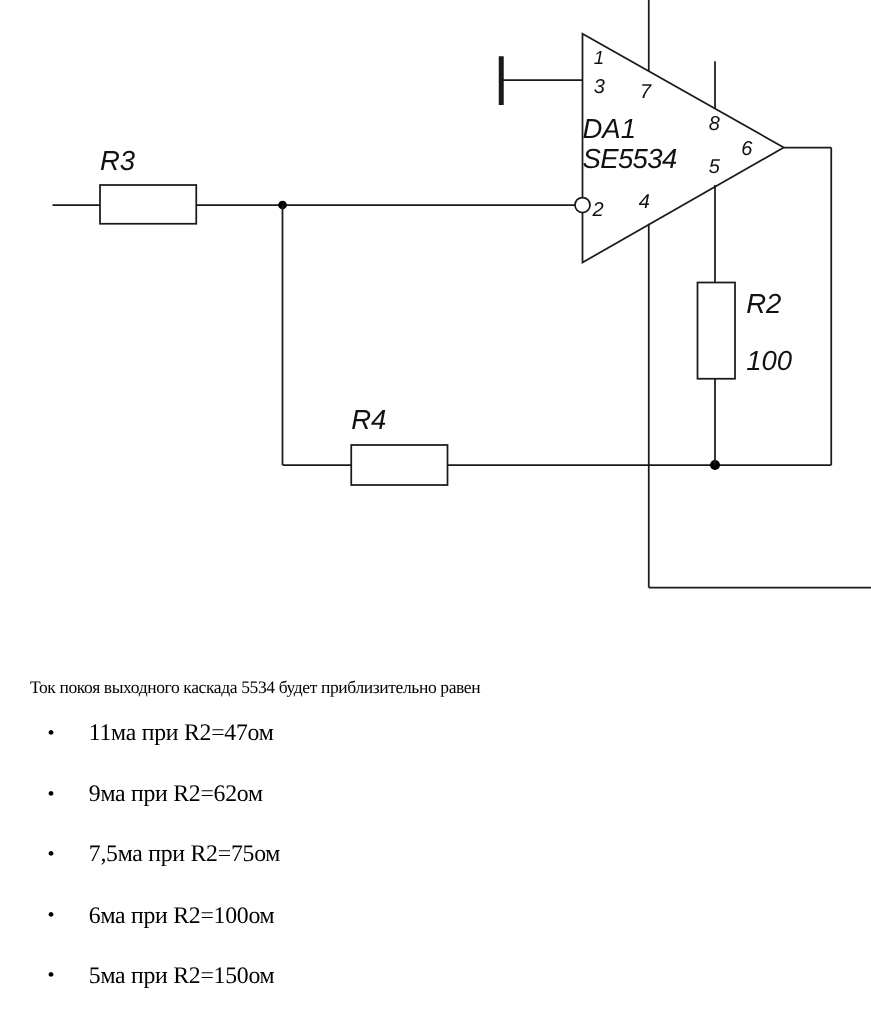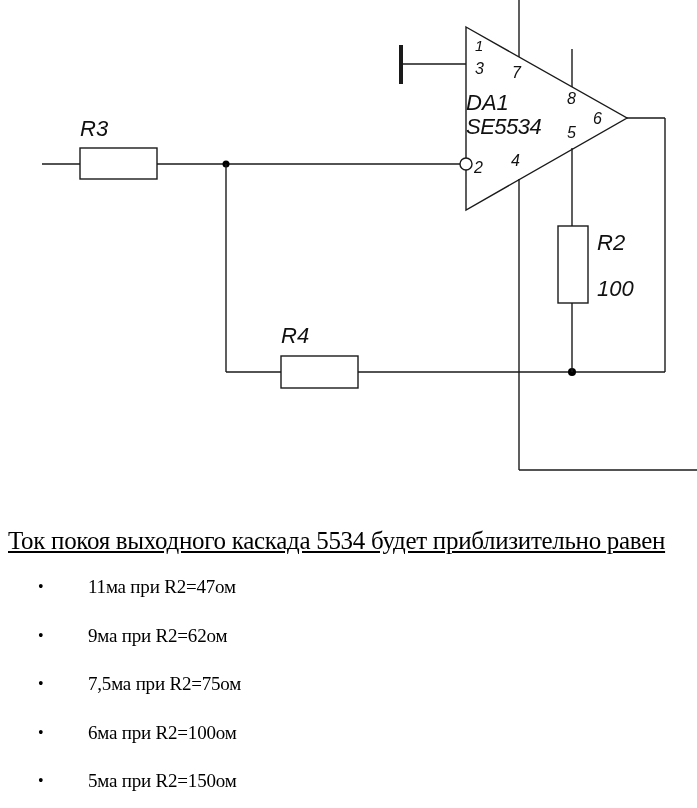--- a/index.html
+++ b/index.html
@@ -34,25 +34,24 @@
     }
     #schematic .lbl {
       font-family: "Liberation Sans", sans-serif;
       font-style: italic;
       fill: #111111;
     }
     .intro {
       position: absolute;
       left: 8px;
       top: 527px;
-      margin: 0;
-      font-size: 25px;
+      margin: 16px;
+      font-size: 14px;
       letter-spacing: -0.3px;
       white-space: nowrap;
-      text-decoration: underline;
     }
     ul.values {
       position: absolute;
       left: 0;
       top: 576px;
       margin: 0;
       padding: 0;
       list-style: none;
     }
     ul.values li {
@@ -64,21 +63,21 @@
     }
     ul.values li .bullet {
       position: absolute;
       left: 38px;
       top: 0;
       font-size: 16px;
       line-height: 22px;
     }
     ul.values li .txt {
       position: absolute;
-      left: 88px;
+      left: 71px;
       top: 0;
       line-height: 22px;
     }
   </style>
 </head>
 <body>
 
 <svg id="schematic" viewBox="0 0 697 490" xmlns="http://www.w3.org/2000/svg">
 
   <line class="wire" x1="401" y1="45" x2="401" y2="84" style="stroke-width:4"></line>

